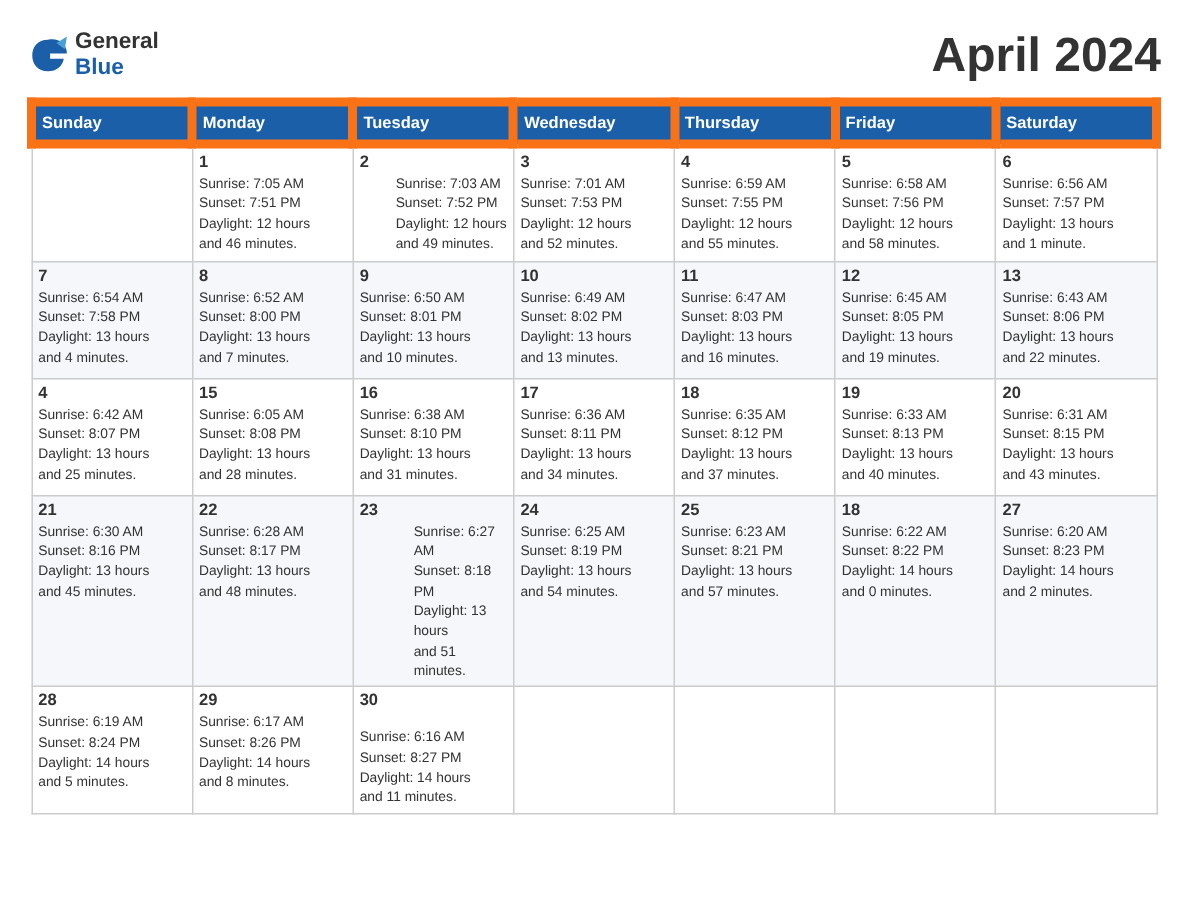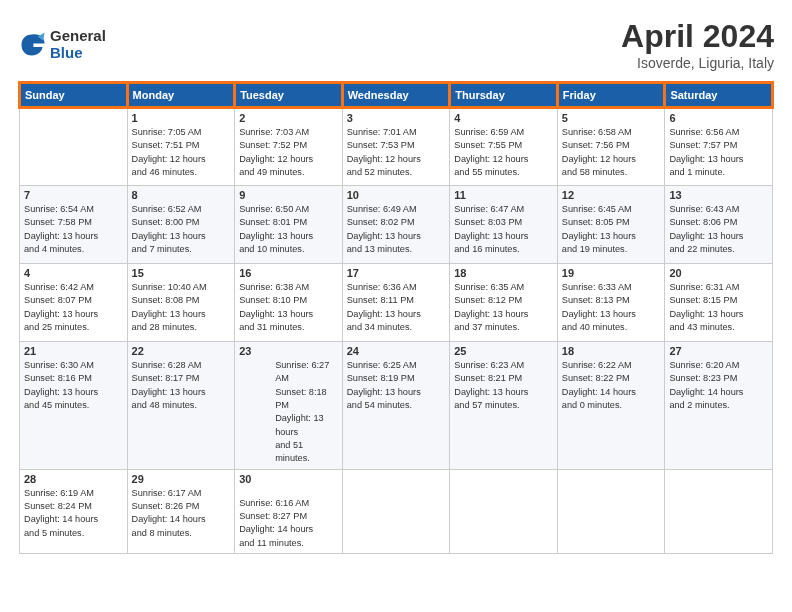--- a/index.html
+++ b/index.html
@@ -62,21 +62,21 @@
       width: 100%;
       border-collapse: collapse;
       font-size: 10px;
     }
     .calendar th {
       background: #1a5fa8;
       color: #fff;
       padding: 5px 4px;
       font-size: 11px;
       font-weight: bold;
-      border: 3px solid #f97316;
+      border: 6px solid #f97316;
       text-align: left;
     }
     .calendar td {
       border: 1px solid #ccc;
       vertical-align: top;
       padding: 3px 4px;
       width: calc(100% / 7);
       height: 78px;
       background: #fff;
     }
@@ -109,21 +109,20 @@
         <path d="M20 5 C10 5, 5 12, 5 20 C5 28, 10 35, 20 35 C28 35, 34 30, 35 23 L22 23 L22 18 L38 18 C38 9, 30 3, 20 5Z" fill="#1a5fa8"></path>
         <path d="M28 8 L38 2 L36 14Z" fill="#4a9fd4"></path>
       </svg>
       <div class="logo-text">
         <span class="logo-general">General</span>
         <span class="logo-blue">Blue</span>
       </div>
     </div>
     <div class="title-block">
       <div class="month-title">April 2024</div>
-      <div class="location">Isoverde, Liguria, Italy</div>
     </div>
   </div>
 
   <table class="calendar">
     <thead>
       <tr>
         <th>Sunday</th>
         <th>Monday</th>
         <th>Tuesday</th>
         <th>Wednesday</th>
@@ -137,21 +136,21 @@
           <td class="empty-cell"></td>
           <td>
             <span class="day-num">1</span>
             <div class="day-info" style="white-space: pre-line;">Sunrise: 7:05 AM
 Sunset: 7:51 PM
 Daylight: 12 hours
 and 46 minutes.</div>
           </td>
           <td>
             <span class="day-num">2</span>
-            <div class="day-info" style="white-space: pre-line;">Sunrise: 7:03 AM
+            <div class="day-info" style="white-space: pre-line; margin-left: 24px;">Sunrise: 7:03 AM
 Sunset: 7:52 PM
 Daylight: 12 hours
 and 49 minutes.</div>
           </td>
           <td>
             <span class="day-num">3</span>
             <div class="day-info" style="white-space: pre-line;">Sunrise: 7:01 AM
 Sunset: 7:53 PM
 Daylight: 12 hours
 and 52 minutes.</div>
@@ -232,21 +231,21 @@
         <tr>
           <td>
             <span class="day-num">4</span>
             <div class="day-info" style="white-space: pre-line;">Sunrise: 6:42 AM
 Sunset: 8:07 PM
 Daylight: 13 hours
 and 25 minutes.</div>
           </td>
           <td>
             <span class="day-num">15</span>
-            <div class="day-info" style="white-space: pre-line;">Sunrise: 10:40 AM
+            <div class="day-info" style="white-space: pre-line;">Sunrise: 6:05 AM
 Sunset: 8:08 PM
 Daylight: 13 hours
 and 28 minutes.</div>
           </td>
           <td>
             <span class="day-num">16</span>
             <div class="day-info" style="white-space: pre-line;">Sunrise: 6:38 AM
 Sunset: 8:10 PM
 Daylight: 13 hours
 and 31 minutes.</div>

